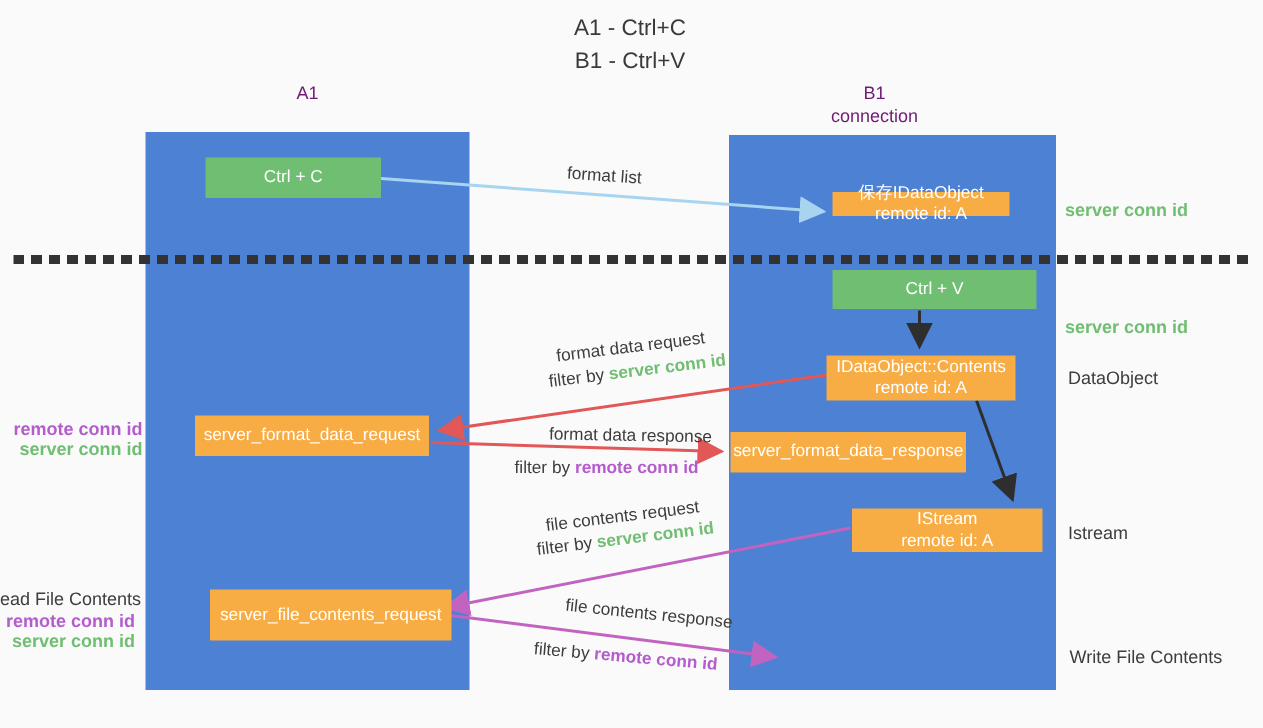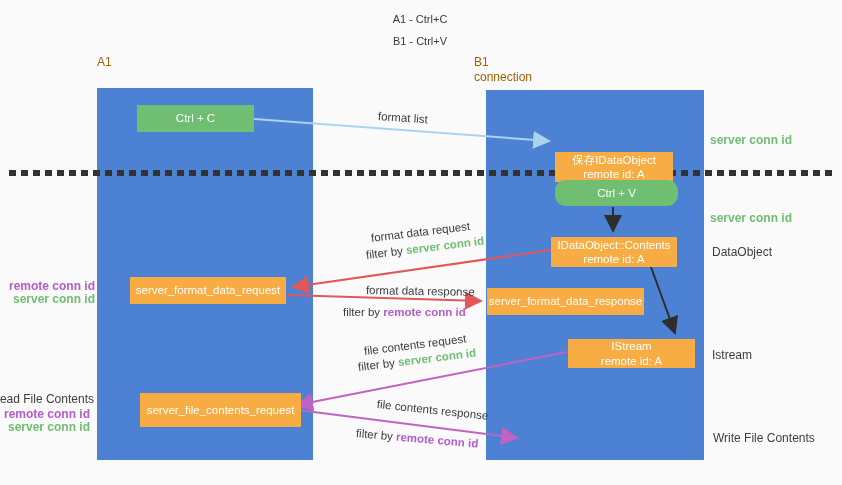--- a/index.html
+++ b/index.html
@@ -1,22 +1,22 @@
 <!DOCTYPE html>
 <html><head>
 <meta charset="utf-8">
 <style>
   html,body { margin:0; padding:0; background:#fafafa; font-family:"Liberation Sans", sans-serif; }
   .canvas { position:relative; width:842px; height:485px; background:#fafafa; overflow:hidden; }
 
   .title { position:absolute; left:330px; top:8px; width:180px; text-align:center;
-           font-size:11px; color:#3a3a3a; line-height:22px; }
+           font-size:15px; color:#3a3a3a; line-height:22px; }
 
-  .lane-header { position:absolute; top:55px; font-size:12px;
-                 color:#a16207; line-height:15px; }
+  .lane-header { position:absolute; top:55px; text-align:center; font-size:12px;
+                 color:#701a75; line-height:15px; }
 
   .lane { position:absolute; background:#4c81d4; }
 
   .arrows { position:absolute; left:0; top:0; pointer-events:none; }
 
   .dotted { position:absolute; left:9px; top:170px; width:826px; height:6px;
             background:repeating-linear-gradient(90deg,#333 0,#333 7px,transparent 7px,transparent 12px); }
 
   .box { position:absolute; display:flex; flex-direction:column; align-items:center;
          justify-content:center; color:#fff; font-size:11.5px; line-height:1.25;
@@ -75,26 +75,26 @@
     <line x1="287" y1="295" x2="481" y2="301" stroke="#e25757" stroke-width="2" marker-end="url(#m-red)"></line>
     <line x1="651" y1="267" x2="675" y2="333" stroke="#2e2e2e" stroke-width="2" marker-end="url(#m-black)"></line>
     <line x1="567" y1="352" x2="297" y2="405" stroke="#c163c1" stroke-width="2" marker-end="url(#m-mag)"></line>
     <line x1="290" y1="409" x2="517" y2="438" stroke="#c163c1" stroke-width="2" marker-end="url(#m-mag)"></line>
   </svg>
 
   <div class="box green" style="left:137px;top:105px;width:117px;height:27px;">
     <span>Ctrl + C</span>
   </div>
 
-  <div class="box orange" style="left:555px;top:128px;width:118px;height:30px;margin-top:24px;">
+  <div class="box orange" style="left:555px;top:128px;width:118px;height:16px;">
     <span>保存IDataObject</span>
     <span>remote id: A</span>
   </div>
 
-  <div class="box green" style="left:555px;top:180px;width:123px;height:26px;border-radius:11px;">
+  <div class="box green" style="left:555px;top:180px;width:136px;height:26px;">
     <span>Ctrl + V</span>
   </div>
 
   <div class="box orange" style="left:551px;top:237px;width:126px;height:30px;">
     <span>IDataObject::Contents</span>
     <span>remote id: A</span>
   </div>
 
   <div class="box orange" style="left:130px;top:277px;width:156px;height:27px;">
     <span>server_format_data_request</span>

